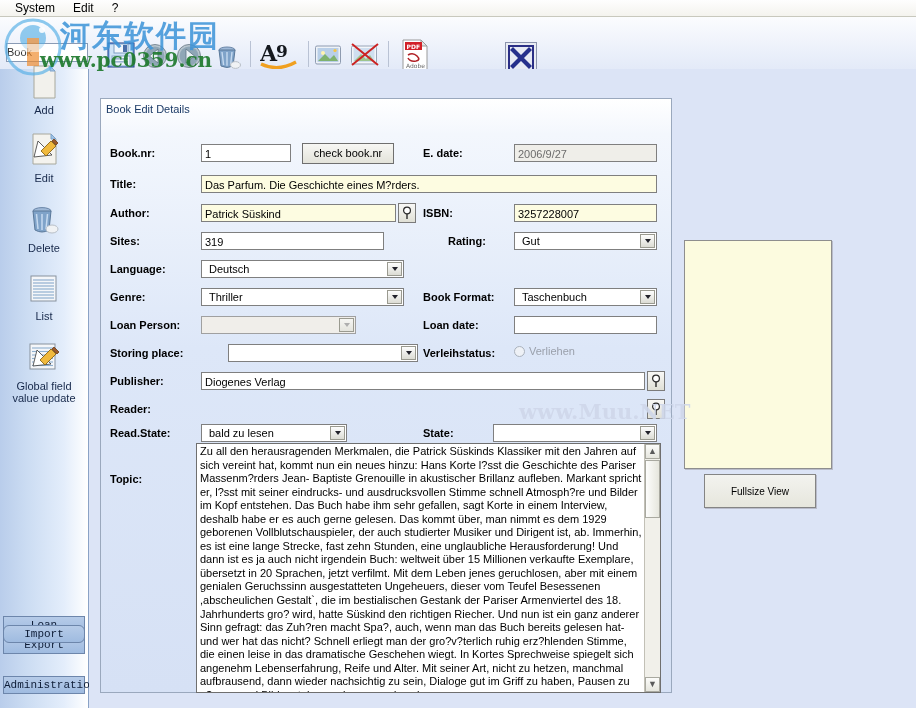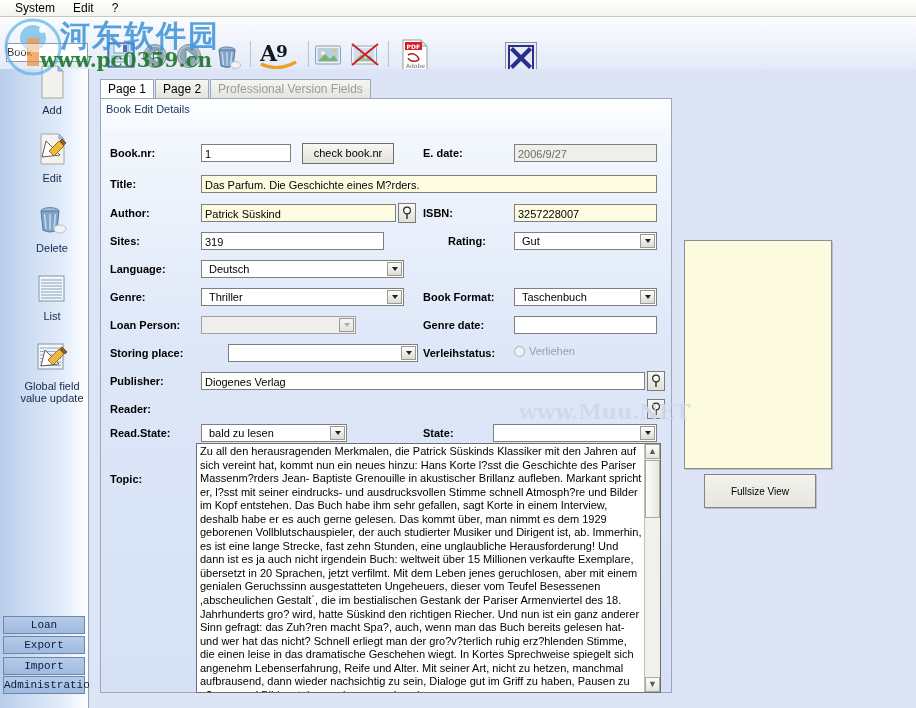--- a/index.html
+++ b/index.html
@@ -41,21 +41,21 @@
     font-size:11px; line-height:17px; color:#333;
   }
 
   
   #sidebar {
     position:absolute; left:0; top:69px; width:88px; height:639px;
     background: linear-gradient(to right,#b9cdeb 0%,#cbdcf2 30%,#e3edfb 72%,#ffffff 100%);
     border-right:1px solid #8aa2c6;
   }
   .side-item {
-    position:absolute; left:0; width:88px; text-align:center; cursor:default;padding-left:8px;
+    position:absolute; left:0; width:88px; text-align:center; cursor:default;
   }
   .side-item .ico { display:block; margin:0 auto 3px auto; }
   .side-item .lbl { display:block; font-size:11px; color:#16284a; line-height:12px; }
 
   .side-btn {
     position:absolute; left:3px; width:82px; height:18px;
     background: linear-gradient(to bottom,#b6cbe8 0%,#9fbbe0 100%);
     border:1px solid #6d86ab; box-sizing:border-box;
     font-size:11px; text-align:center; line-height:16px; color:#0d1c36; cursor:default;font-family:Liberation Mono, monospace;
   }
@@ -387,41 +387,30 @@
       <span class="lbl">Global field</span>
       <span class="lbl">value update</span>
     </div>
 
     <div class="side-btn" style="top:547px;">
       <span>Loan</span>
     </div>
     <div class="side-btn" style="top:567px;">
       <span>Export</span>
     </div>
-    <div class="side-btn" style="top:588px;">
+    <div class="side-btn" style="top:556px;border-radius:6px;">
       <span>Import</span>
     </div>
     <div class="side-btn" style="top:607px;">
       <span>Administration</span>
     </div>
   </div>
 
   <div id="client">
 
-    <div id="tabstrip">
-      <div class="tab active">
-        <span>Page 1</span>
-      </div>
-      <div class="tab">
-        <span>Page 2</span>
-      </div>
-      <div class="tab disabled">
-        <span>Professional Version Fields</span>
-      </div>
-    </div>
 
     <div id="formpanel">
       <div id="group-caption">Book Edit Details</div>
 
       <div class="f-label" style="left:9px; top:48px;">Book.nr:</div>
       <input class="f-input" style="left: 100px; top: 45px; width: 90px;" value="1">
       <div class="btn3d" style="left:201px; top:44px; width:92px; height:21px; line-height:19px;">
         <span>check book.nr</span>
       </div>
       <div class="f-label" style="left:322px; top:48px;">E. date:</div>
@@ -474,21 +463,21 @@
           </span>
       </div>
 
       <div class="f-label" style="left:9px; top:220px;">Loan Person:</div>
       <div class="f-combo dis" style="left:100px; top:217px; width:155px;">
         <span></span>
         <span class="arrow">
             <i class="caret"></i>
           </span>
       </div>
-      <div class="f-label" style="left:322px; top:220px;">Genre date:</div>
+      <div class="f-label" style="left:322px; top:220px;">Loan date:</div>
       <input class="f-input" style="left: 413px; top: 217px; width: 143px;" value="">
 
       <div class="f-label" style="left:9px; top:248px;">Storing place:</div>
       <div class="f-combo" style="left:127px; top:245px; width:190px;">
         <span></span>
         <span class="arrow">
             <i class="caret"></i>
           </span>
       </div>
       <div class="f-label" style="left:322px; top:248px;">Verleihstatus:</div>

